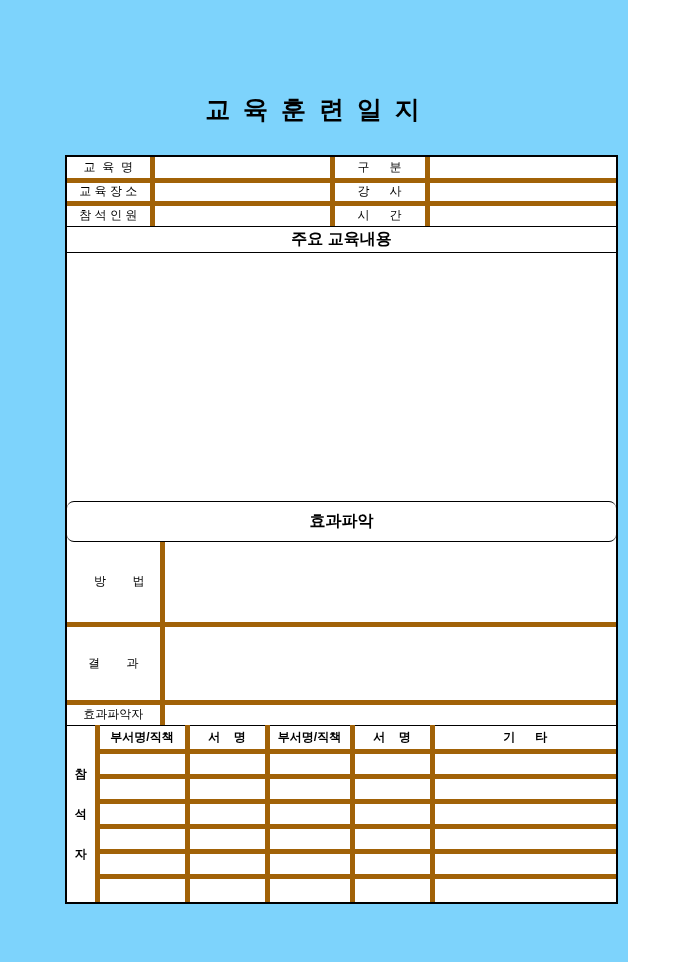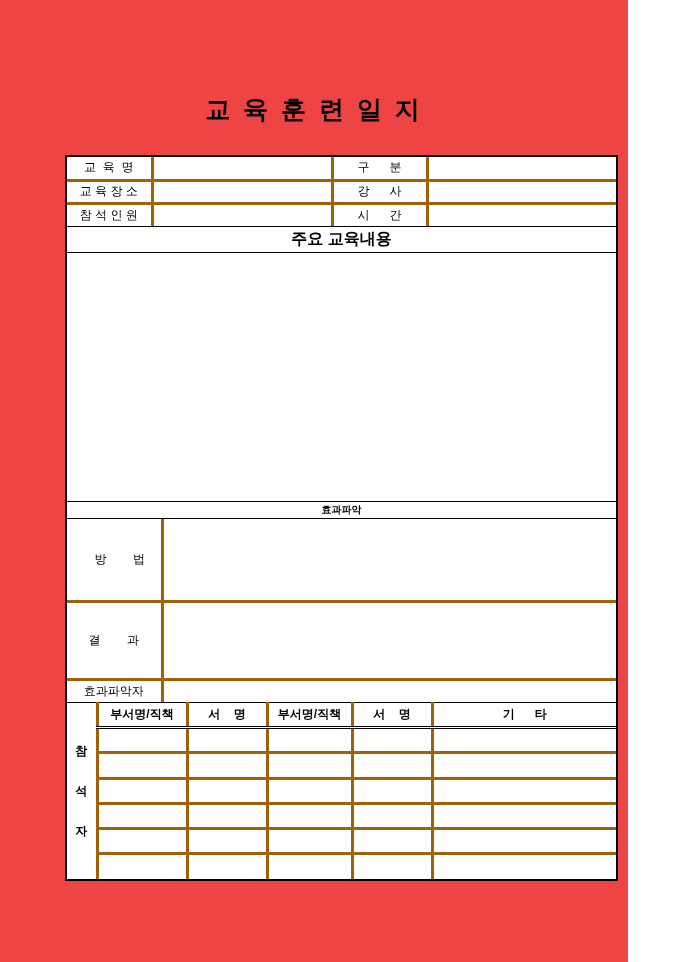--- a/index.html
+++ b/index.html
@@ -1,21 +1,21 @@
 <!DOCTYPE html>
 <html><head>
 <meta charset="utf-8">
 <style>
   * { margin: 0; padding: 0; box-sizing: border-box; }
   html, body { background: #ffffff; }
   .page {
     position: relative;
     width: 628px;
     height: 962px;
-    background: #ef4444;
+    background: #7dd3fc;
     color: #000000;
     font-family: "Liberation Sans", sans-serif;
     overflow: hidden;
   }
   .doc-title {
     position: absolute;
     top: 93px;
     left: 0;
     width: 100%;
     text-align: center;
@@ -26,38 +26,38 @@
   }
   .form {
     position: absolute;
     left: 65px;
     top: 155px;
     width: 553px;
     border: 2px solid #000;
     background: #fff;
   }
   .tbl { border-collapse: collapse; width: 100%; table-layout: fixed; }
-  .tbl td { border: 3px solid #a16207; font-size: 12px; overflow: hidden; vertical-align: middle; }
+  .tbl td { border: 5px solid #a16207; font-size: 12px; overflow: hidden; vertical-align: middle; }
   .tbl tr td:first-child { border-left: none; }
   .tbl tr td:last-child { border-right: none; }
   .tbl tr:first-child td { border-top: none; }
   .tbl tr:last-child td { border-bottom: none; }
   .lbl { text-align: center; white-space: pre; }
   .val { text-align: center; white-space: pre; }
   .info td { height: 23px; }
   .section-header {
     border-top: 1px solid #000;
     border-bottom: 1px solid #000;
     text-align: center;
     font-size: 16px;
     font-weight: bold;
     padding: 2px 0;
     white-space: pre;
   }
-  .section-header.thin { font-size: 10px; padding: 1px 0; }
+  .section-header.thin { font-size: 16px; padding: 9px 0; border-radius: 7px; }
   .content-area { height: 248px; background: #fff; }
   .method-row td { height: 82px; padding-left: 12px; }
   .result-row td { height: 78px; }
   .assessor-row td { height: 23px; }
   .att { border-top: 1px solid #000; }
   .att td { height: 19px; }
   .att .head td { border-bottom: 3px double #000; text-align: center; font-weight: bold; white-space: pre; }
   .att .head td.side-cell { border-bottom: none; }
   .side-cell { border-bottom: none !important; vertical-align: middle; }
   .side-chars {

